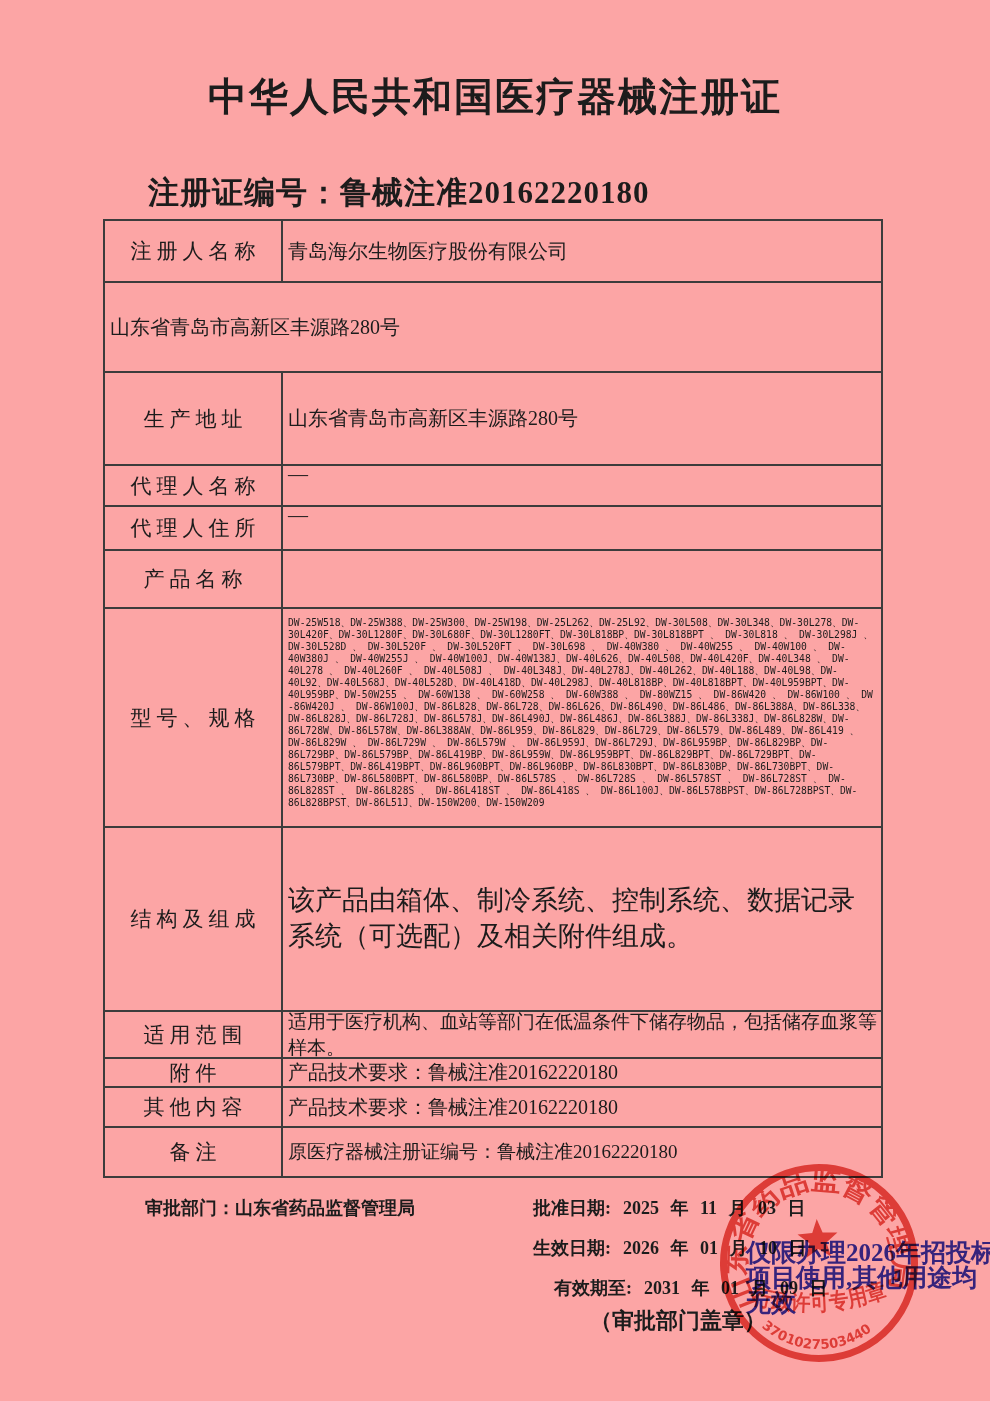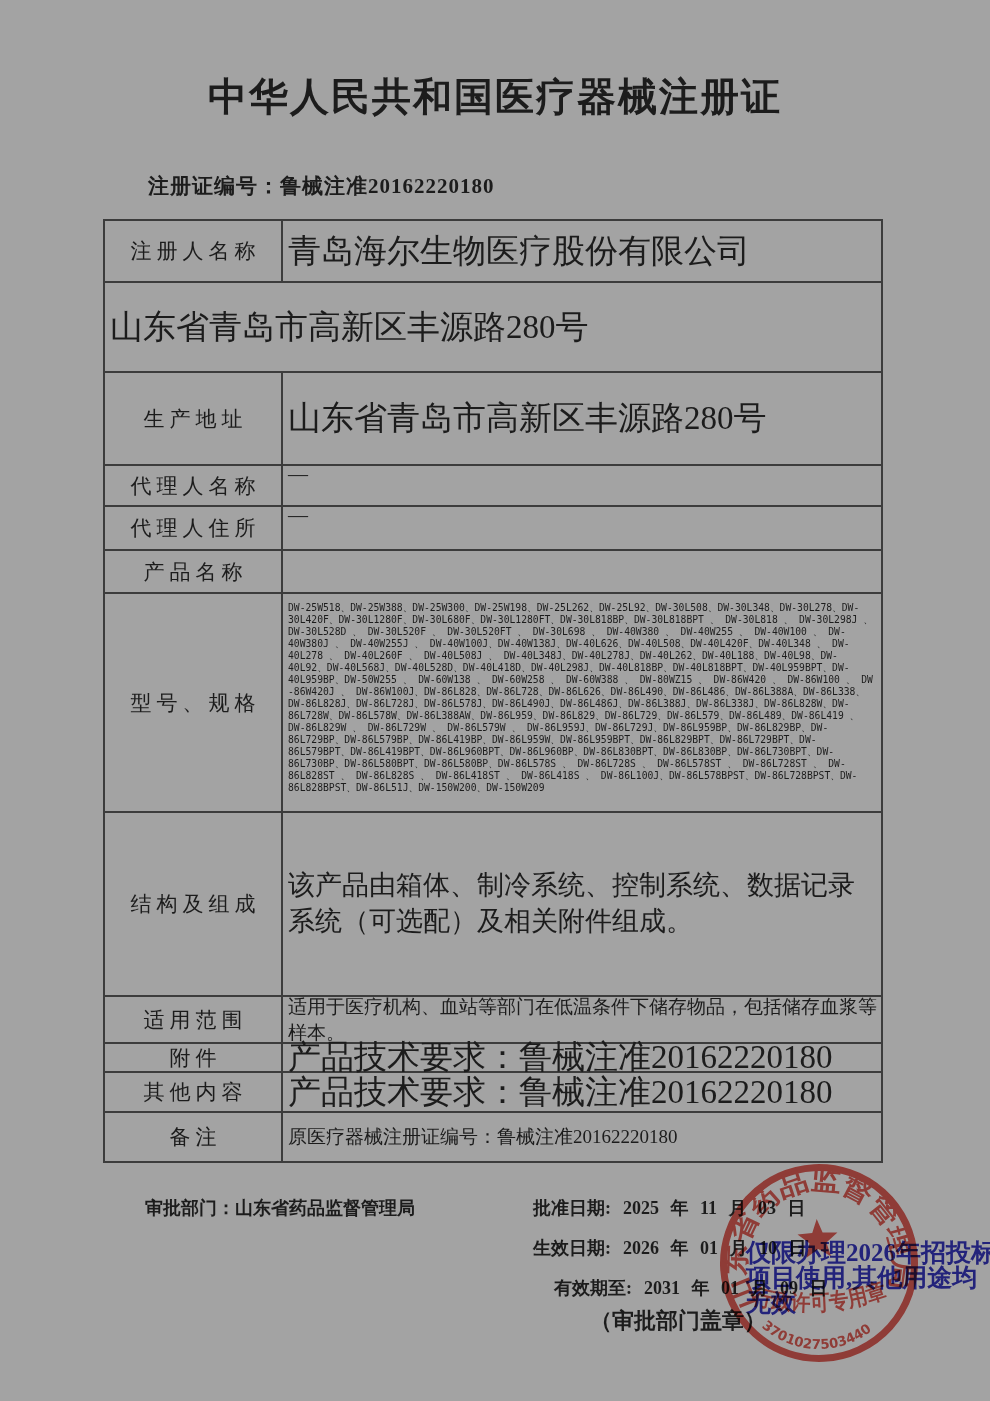--- a/index.html
+++ b/index.html
@@ -1,50 +1,50 @@
 <!DOCTYPE html>
 <html><head>
 <meta charset="utf-8">
 <style>
   html,body{margin:0;padding:0;background:#e8e8e8;}
   .page{
     position:relative;width:990px;height:1401px;margin:0 auto;
-    background:#a3a3a3;color:#1c1c1c;
+    background:#fca5a5;color:#1c1c1c;
     font-family:"Liberation Serif","DejaVu Serif",serif;
     overflow:hidden;
   }
   .doc-title{
     position:absolute;top:70px;left:0;width:100%;
     text-align:center;font-size:39px;font-weight:bold;letter-spacing:2px;
   }
   .cert-no-line{
     position:absolute;top:172px;left:148px;
-    font-size:21px;font-weight:bold;letter-spacing:1px;
+    font-size:31px;font-weight:bold;letter-spacing:1px;
   }
   
   .cert-table{
     position:absolute;left:103px;top:219px;width:780px;
     border:2px solid #3c3c3c;box-sizing:border-box;
   }
   .row{display:flex;box-sizing:border-box;}
   .row + .row{border-top:2px solid #3c3c3c;}
   .cell-label{
     width:178px;flex:0 0 178px;border-right:2px solid #3c3c3c;
     display:flex;align-items:center;justify-content:center;
     font-size:21px;letter-spacing:5px;text-indent:5px;
     box-sizing:border-box;
   }
   .cell-value{
     flex:1;display:flex;align-items:center;
     padding-left:5px;box-sizing:border-box;min-width:0;
   }
   .h46{height:60px}.h92{height:90px}.h95{height:93px}.h43{height:41px}
-  .h46b{height:44px}.h51{height:43px}.h221{height:219px}.h186{height:184px}
+  .h46b{height:44px}.h51{height:58px}.h221{height:219px}.h186{height:184px}
   .h49{height:47px}.h43b{height:29px}.h42{height:40px}.h52{height:50px}
-  .v-big{font-size:33px;}
+  .v-big{font-size:20px;}
   .v-prod{font-size:26px;}
   .v-dash{align-items:flex-start;font-size:20px;line-height:8px;padding-top:4px;}
   .v-models{
     font-family:"DejaVu Sans Mono","Liberation Mono",monospace;
     font-size:9.7px;line-height:12px;white-space:pre-line;
     align-items:flex-start;padding-top:8px;padding-right:2px;letter-spacing:0;
   }
   .v-struct{font-size:27px;line-height:1.32;padding-right:0;}
   .v-small{font-size:19px;}
   

